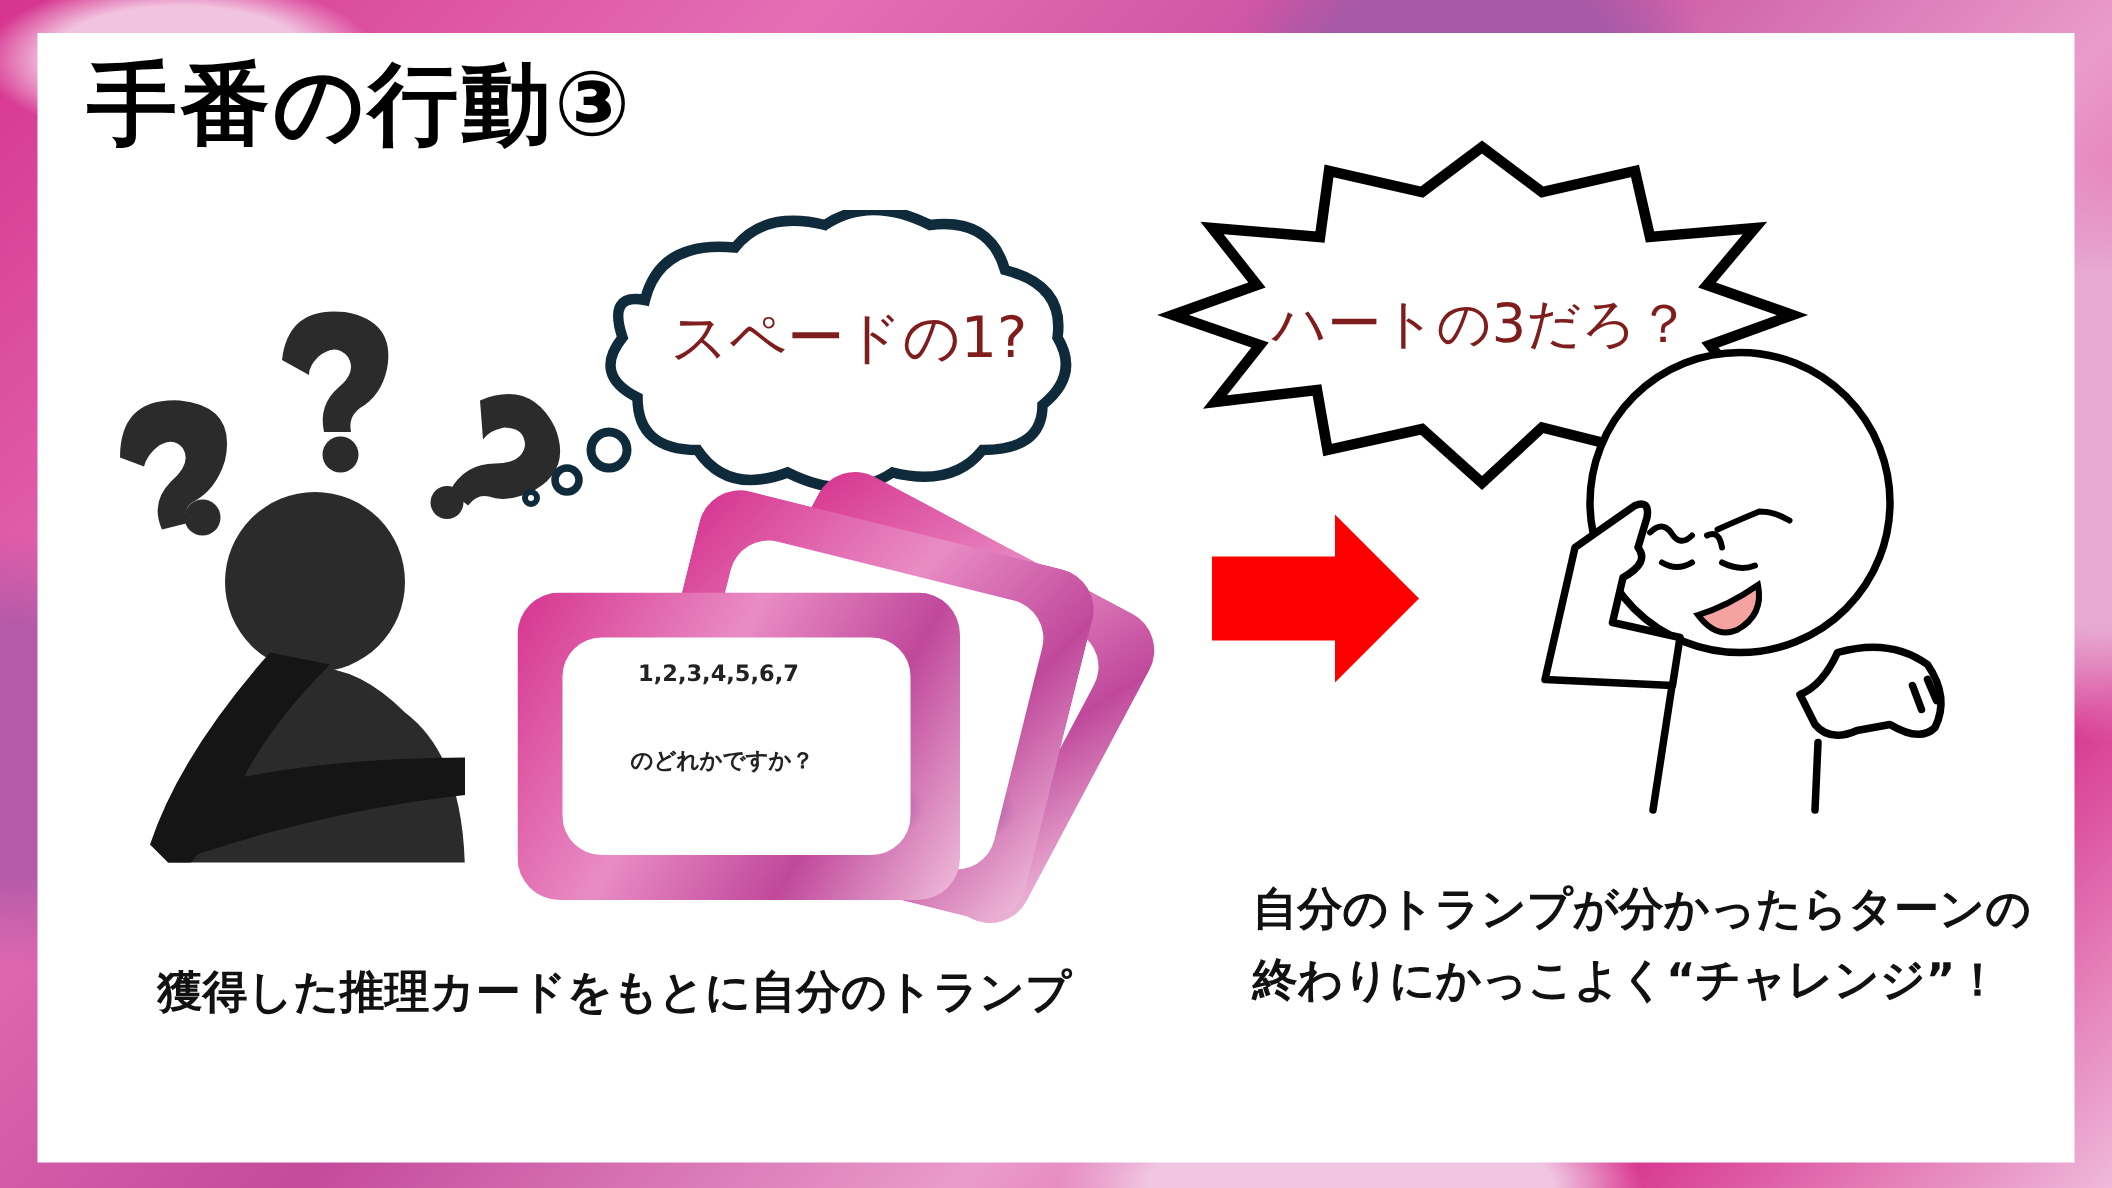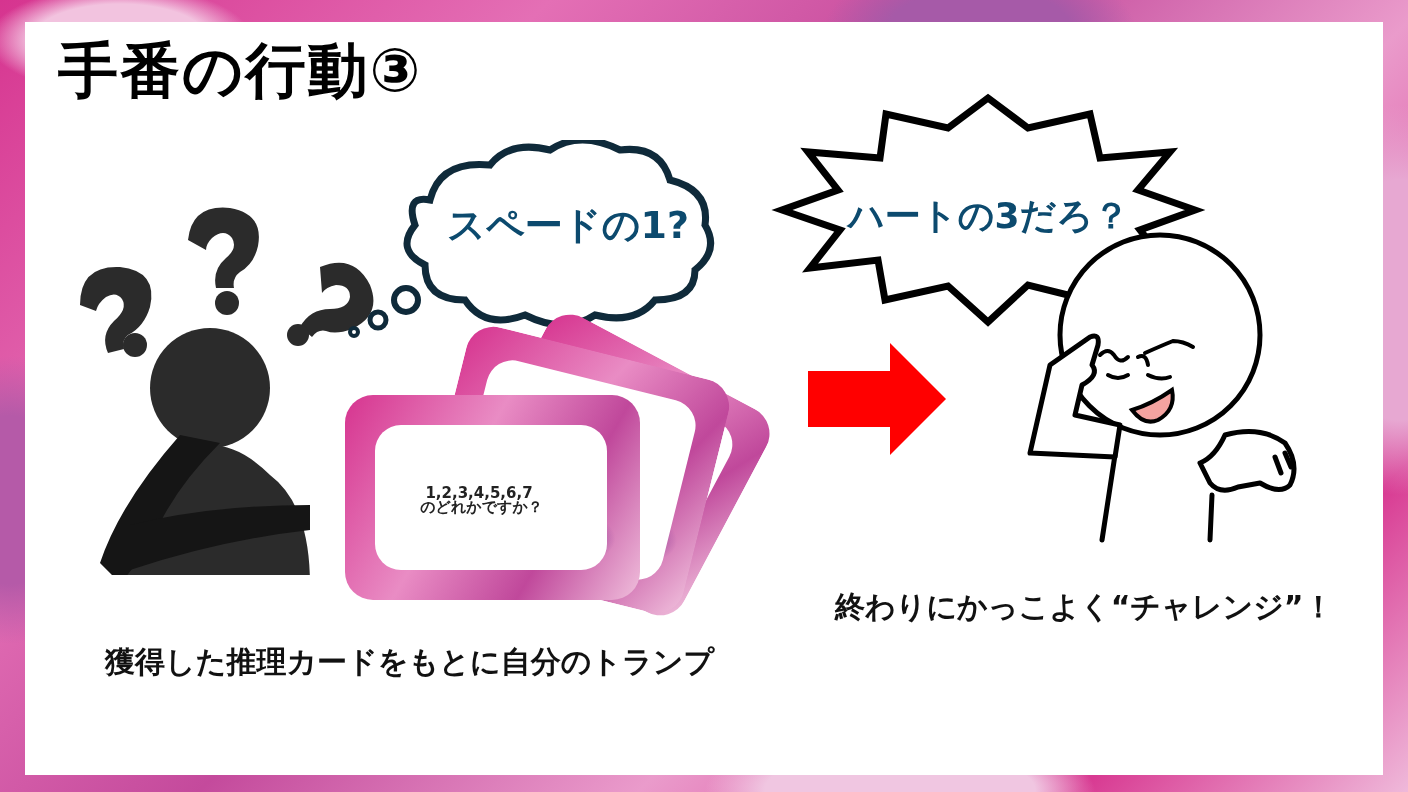--- a/index.html
+++ b/index.html
@@ -12,21 +12,21 @@
       radial-gradient(ellipse 200px 300px at 1400px 300px, #e7a8d2 0 40%, transparent 65%),
       radial-gradient(ellipse 300px 90px at 900px 790px, #f0c6e1 0 45%, transparent 65%),
       radial-gradient(ellipse 180px 240px at 10px 500px, #b55aa8 0 35%, transparent 60%),
       linear-gradient(135deg, #d6348f 0%, #e46fb5 25%, #c44a9c 45%, #ea9bcb 65%, #d83a92 85%, #efb9da 100%);
   }
   .panel { position:absolute; left:25px; top:22px; width:1358px; height:753px; background:#fff; }
   .title { position:absolute; left:58px; top:40px; font-size:60px; font-weight:bold;
            color:#000; letter-spacing:2px; line-height:1; }
   .abs { position:absolute; }
   .caption { position:absolute; font-size:30px; font-weight:bold; line-height:44px; color:#111; }
-  .bubble-text { position:absolute; font-weight:bold; color:#0c4a6e; white-space:nowrap; }
+  .bubble-text { position:absolute; font-weight:normal; color:#7f1d1d; white-space:nowrap; }
   .card-text { position:absolute; font-size:15px; font-weight:bold; color:#222; text-align:center; line-height:38px; }
   .card { position:absolute; border-radius:28px;
     background:
       radial-gradient(ellipse 60px 30px at 30% 30%, #f2c3df 0 40%, transparent 70%),
       radial-gradient(ellipse 70px 40px at 75% 70%, #a85aa6 0 40%, transparent 70%),
       linear-gradient(120deg, #d6348f, #e98cc4 40%, #c0489b 70%, #f0bfdc);
   }
   .card-inner { position:absolute; background:#fff; border-radius:26px; }
 </style>
 </head>
@@ -71,21 +71,21 @@
   <div class="card" style="left:150px;top:40px;width:250px;height:230px;transform:rotate(28deg)">
     <div class="card-inner" style="left:28px;top:28px;right:28px;bottom:28px"></div>
   </div>
   <div class="card" style="left:100px;top:40px;width:270px;height:240px;transform:rotate(14deg)">
     <div class="card-inner" style="left:28px;top:28px;right:28px;bottom:28px"></div>
   </div>
   <div class="card" style="left:5px;top:85px;width:295px;height:205px">
     <div class="card-inner" style="left:30px;top:30px;width:232px;height:145px"></div>
   </div>
 </div>
-<div class="card-text" style="left:375px;top:474px;width:208px">1,2,3,4,5,6,7</div>
+<div class="card-text" style="left:375px;top:430px;width:208px">1,2,3,4,5,6,7</div>
 <div class="card-text" style="left:375px;top:488px;width:213px">のどれかですか？</div>
 
 <div class="caption" style="left:105px;top:640px">
   <div>獲得した推理カードをもとに自分のトランプ</div>
 </div>
 
 <svg class="abs" style="left:808px;top:343px" width="140" height="112" viewBox="0 0 140 112">
   <polygon points="0,28 82,28 82,0 138,56 82,112 82,84 0,84" fill="#ff0000"></polygon>
 </svg>
 
@@ -111,14 +111,15 @@
     <path d="M80 130 q8-8 14 0 q6 10 14 2"></path>
     <path d="M88 150 q10 6 20 0"></path>
     <path d="M118 132 q8 -4 10 8"></path>
     <path d="M125 128 q18 -8 28 -12 q10 0 20 6"></path>
     <path d="M128 150 q12 6 22 2"></path>
   </g>
   <path d="M112 185 q20 -6 40 -20 q4 20 -14 30 q-14 6 -26 -10z" fill="#f4a3a0" stroke="#000" stroke-width="4"></path>
 </svg>
 
 <div class="caption" style="left:835px;top:583px;line-height:47px">
+  <div>自分のトランプが分かったらターンの</div>
   <div>終わりにかっこよく“チャレンジ”！</div>
 </div>
 
 </body></html>

